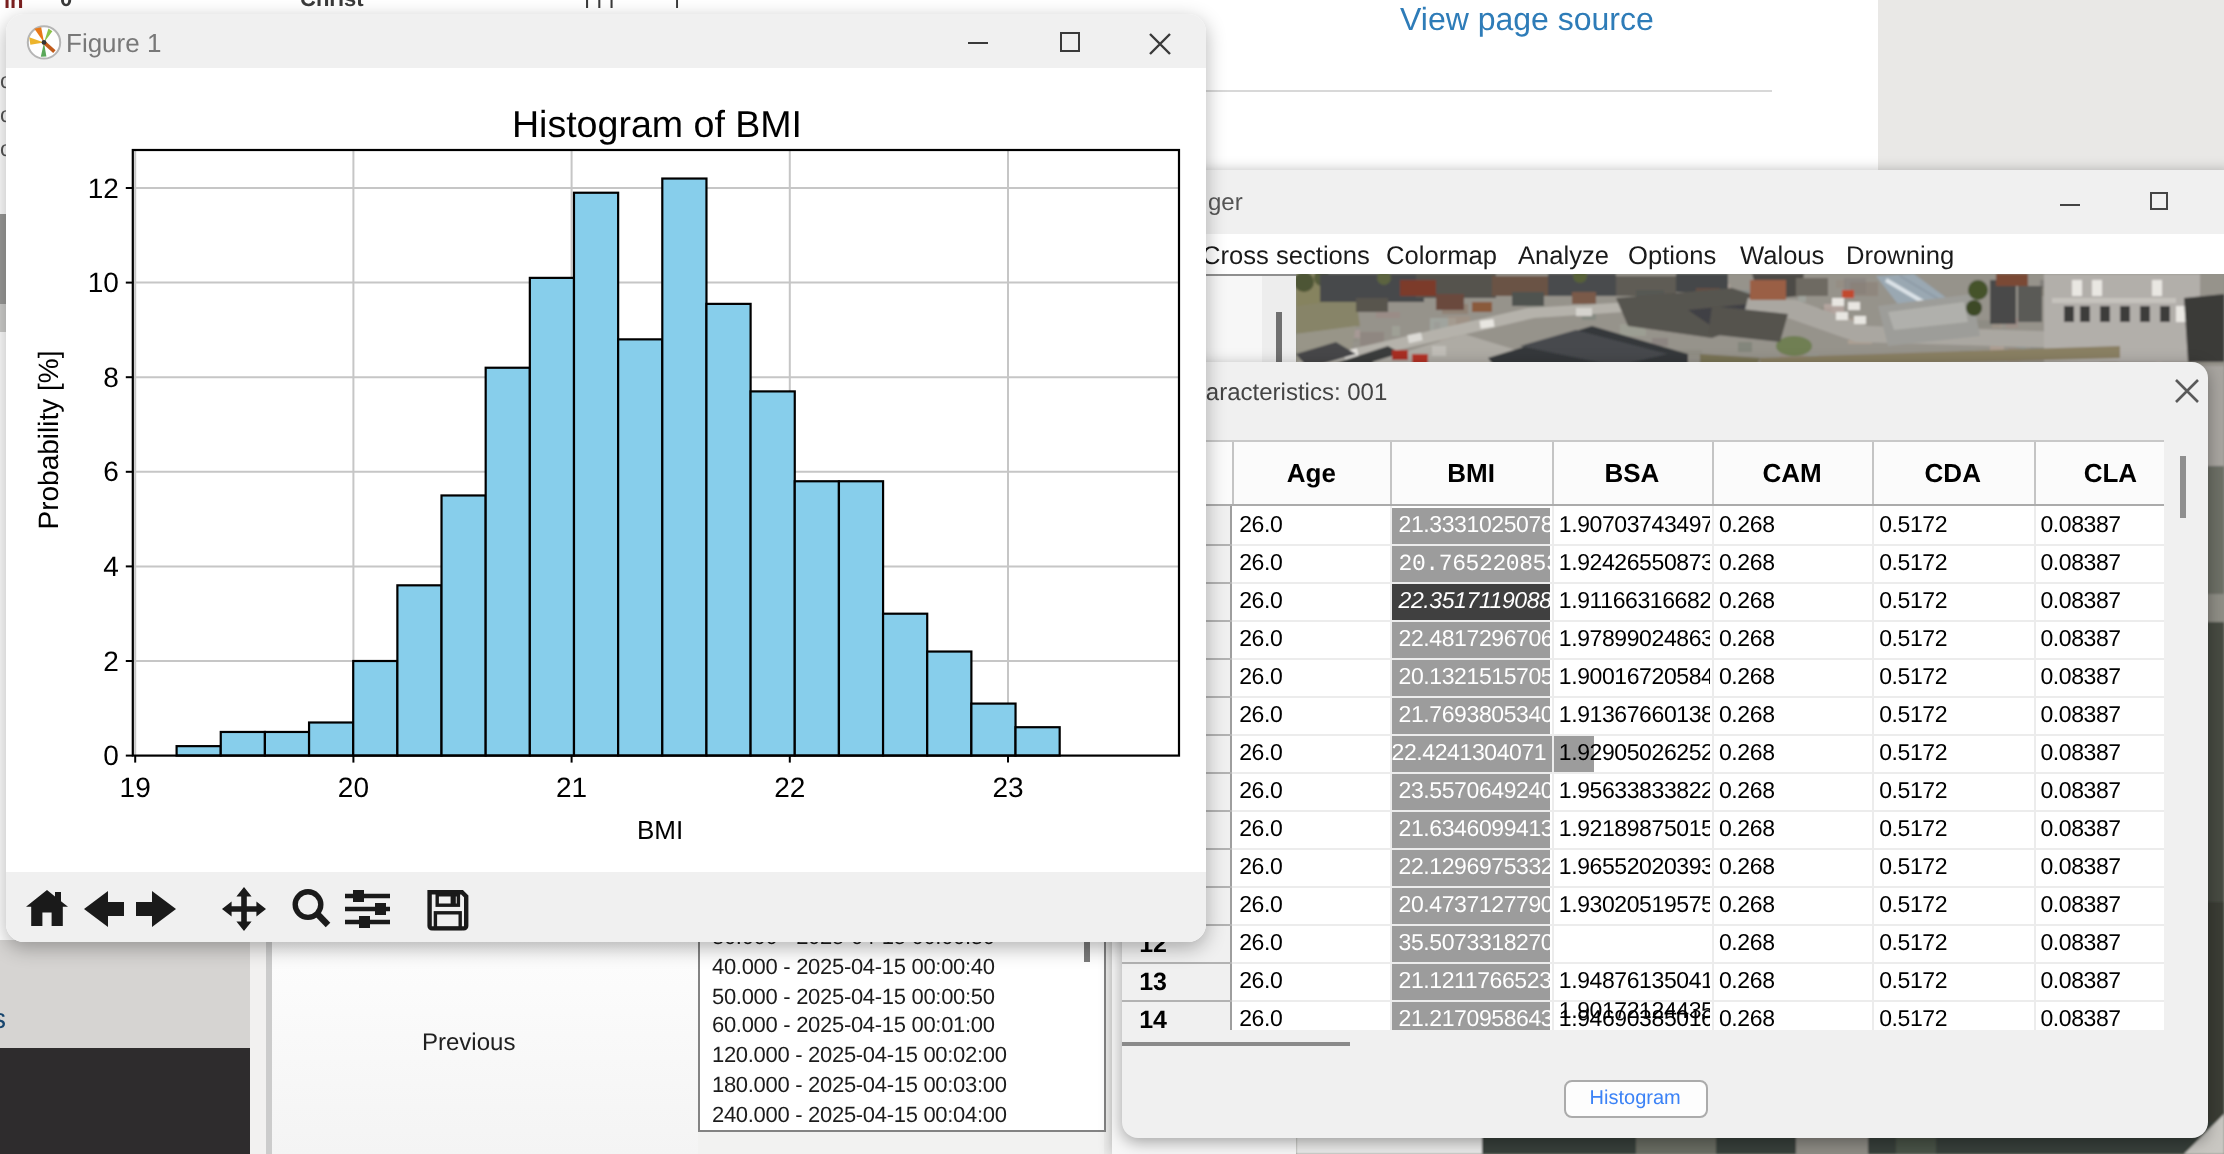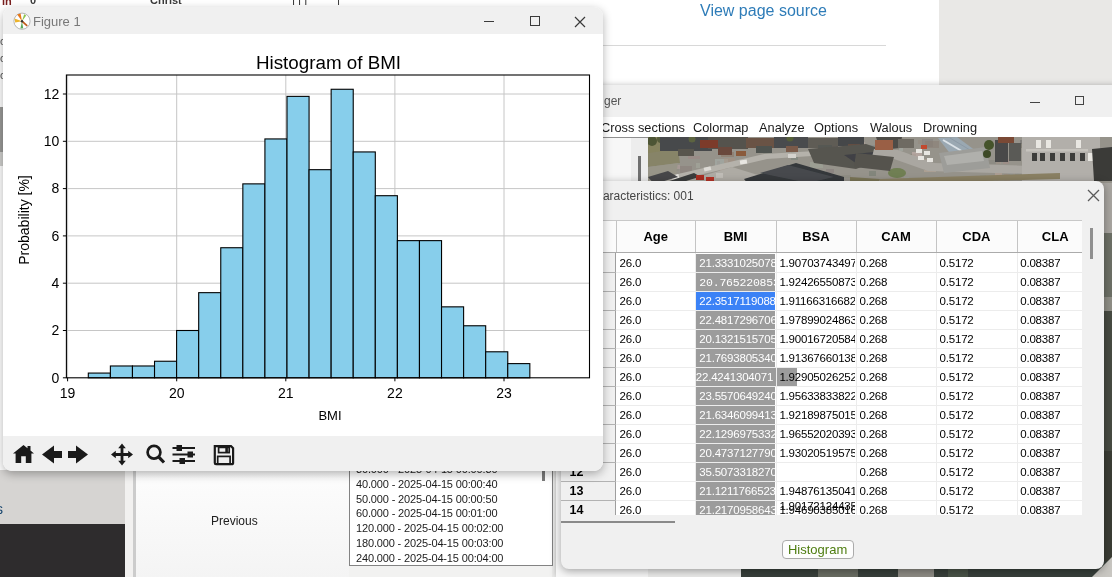--- a/index.html
+++ b/index.html
@@ -310,21 +310,21 @@
 <div style="position:absolute;left:59.0px;top:55.5px;font-size:11.5px;letter-spacing:-0.2px;color:#000;white-space:nowrap;overflow:hidden;">26.0</div>
 <div style="position:absolute;left:135.2px;top:52.5px;width:79.6px;height:18.0px;background:#9c9c9c;color:#ffffff;font-size:11.5px;letter-spacing:-0.2px;white-space:nowrap;overflow:hidden;padding:3px 0 0 3.5px;font-family:Liberation Mono, monospace;">20.7652208533</div>
 <div style="position:absolute;left:218.8px;top:55.5px;width:76.1px;font-size:11.5px;letter-spacing:-0.2px;color:#000;white-space:nowrap;overflow:hidden;">1.92426550873</div>
 <div style="position:absolute;left:298.9px;top:55.5px;font-size:11.5px;letter-spacing:-0.2px;color:#000;white-space:nowrap;overflow:hidden;">0.268</div>
 <div style="position:absolute;left:379.0px;top:55.5px;font-size:11.5px;letter-spacing:-0.2px;color:#000;white-space:nowrap;overflow:hidden;">0.5172</div>
 <div style="position:absolute;left:459.6px;top:55.5px;font-size:11.5px;letter-spacing:-0.2px;color:#000;white-space:nowrap;overflow:hidden;">0.08387</div>
 <div style="position:absolute;left:55.5px;top:90.0px;width:465.5px;height:1px;background:#ececec;"></div>
 <div style="position:absolute;left:0px;top:90.0px;width:55.5px;height:1px;background:#b2b2b2;"></div>
 <div style="position:absolute;left:9px;top:74.0px;width:30px;font-size:12.5px;font-weight:bold;color:#000;">3</div>
 <div style="position:absolute;left:59.0px;top:74.5px;font-size:11.5px;letter-spacing:-0.2px;color:#000;white-space:nowrap;overflow:hidden;">26.0</div>
-<div style="position:absolute;left:135.2px;top:71.5px;width:79.6px;height:18.0px;background:#3b82f6;color:#ffffff;font-size:11.5px;letter-spacing:-0.2px;white-space:nowrap;overflow:hidden;padding:3px 0 0 3.5px;">22.3517119088</div>
+<div style="position:absolute;left:135.2px;top:71.5px;width:79.6px;height:18.0px;background:#404040;color:#ffffff;font-size:11.5px;letter-spacing:-0.2px;white-space:nowrap;overflow:hidden;padding:3px 0 0 3.5px;font-style:italic;">22.3517119088</div>
 <div style="position:absolute;left:218.8px;top:74.5px;width:76.1px;font-size:11.5px;letter-spacing:-0.2px;color:#000;white-space:nowrap;overflow:hidden;">1.91166316682</div>
 <div style="position:absolute;left:298.9px;top:74.5px;font-size:11.5px;letter-spacing:-0.2px;color:#000;white-space:nowrap;overflow:hidden;">0.268</div>
 <div style="position:absolute;left:379.0px;top:74.5px;font-size:11.5px;letter-spacing:-0.2px;color:#000;white-space:nowrap;overflow:hidden;">0.5172</div>
 <div style="position:absolute;left:459.6px;top:74.5px;font-size:11.5px;letter-spacing:-0.2px;color:#000;white-space:nowrap;overflow:hidden;">0.08387</div>
 <div style="position:absolute;left:55.5px;top:109.0px;width:465.5px;height:1px;background:#ececec;"></div>
 <div style="position:absolute;left:0px;top:109.0px;width:55.5px;height:1px;background:#b2b2b2;"></div>
 <div style="position:absolute;left:9px;top:93.0px;width:30px;font-size:12.5px;font-weight:bold;color:#000;">4</div>
 <div style="position:absolute;left:59.0px;top:93.5px;font-size:11.5px;letter-spacing:-0.2px;color:#000;white-space:nowrap;overflow:hidden;">26.0</div>
 <div style="position:absolute;left:135.2px;top:90.5px;width:79.6px;height:18.0px;background:#9c9c9c;color:#ffffff;font-size:11.5px;letter-spacing:-0.2px;white-space:nowrap;overflow:hidden;padding:3px 0 0 3.5px;">22.4817296706</div>
 <div style="position:absolute;left:218.8px;top:93.5px;width:76.1px;font-size:11.5px;letter-spacing:-0.2px;color:#000;white-space:nowrap;overflow:hidden;">1.97899024863</div>
@@ -421,21 +421,21 @@
 <div style="position:absolute;left:379.0px;top:283.5px;font-size:11.5px;letter-spacing:-0.2px;color:#000;white-space:nowrap;overflow:hidden;">0.5172</div>
 <div style="position:absolute;left:459.6px;top:283.5px;font-size:11.5px;letter-spacing:-0.2px;color:#000;white-space:nowrap;overflow:hidden;">0.08387</div>
 <div style="position:absolute;left:134.7px;top:33.0px;width:1px;height:261.5px;background:#ececec;"></div>
 <div style="position:absolute;left:215.3px;top:33.0px;width:1px;height:261.5px;background:#ececec;"></div>
 <div style="position:absolute;left:295.4px;top:33.0px;width:1px;height:261.5px;background:#ececec;"></div>
 <div style="position:absolute;left:375.5px;top:33.0px;width:1px;height:261.5px;background:#ececec;"></div>
 <div style="position:absolute;left:456.1px;top:33.0px;width:1px;height:261.5px;background:#ececec;"></div>
 </div>
 <div style="position:absolute;left:529.5px;top:47px;width:2.5px;height:31px;background:#8f8f8f;"></div>
 <div style="position:absolute;left:0px;top:339.5px;width:114px;height:2.5px;background:#8a8a8a;"></div>
-<div style="position:absolute;left:221px;top:359px;width:72px;height:19px;background:#fdfdfd;border:1px solid #ababab;border-radius:4px;text-align:center;font-size:13px;color:#4d7c0f;line-height:17px;">Histogram</div>
+<div style="position:absolute;left:221px;top:359px;width:72px;height:19px;background:#fdfdfd;border:1px solid #ababab;border-radius:4px;text-align:center;font-size:10px;color:#3b82f6;line-height:17px;">Histogram</div>
 </div>
 <div class="abs" style="left:3px;top:7px;width:600px;height:463.5px;background:#ffffff;border-radius:9px;box-shadow:0 3px 10px rgba(0,0,0,0.3);overflow:hidden;">
 <div style="position:absolute;left:0;top:0;width:600px;height:27px;background:#f0f0f0;"></div>
 <svg style="position:absolute;left:10px;top:5px;" width="18" height="18" viewBox="0 0 18 18">
 <circle cx="9" cy="9.2" r="8.1" fill="#fefefe" stroke="#b5b5b5" stroke-width="1"></circle>
 <path d="M9 9.2 L4.2 2.4 L7.6 1.6 Z" fill="#e87817"></path>
 <path d="M9 9.2 L1.6 6.6 L2.2 10.4 Z" fill="#ecb42c"></path>
 <path d="M9 9.2 L11.2 2.2 L13.2 3.6 Z" fill="#8bc34a"></path>
 <path d="M9 9.2 L7.4 16.4 L10.2 16.2 Z" fill="#5aa85a"></path>
 <path d="M9 9.2 L14.2 13.8" stroke="#c05a1a" stroke-width="1.8" fill="none"></path>

